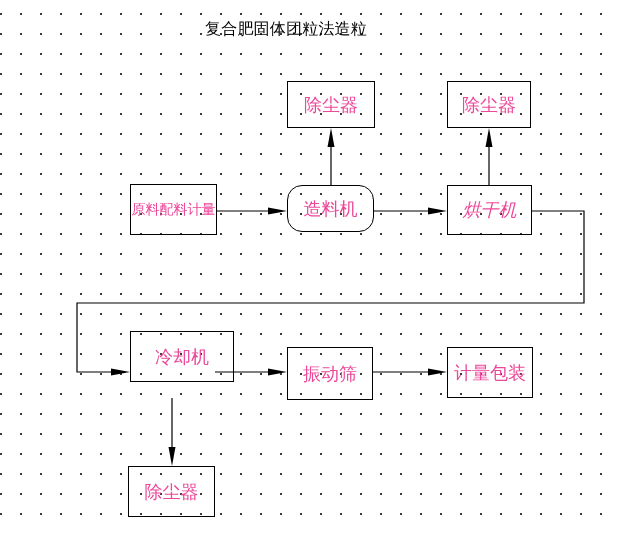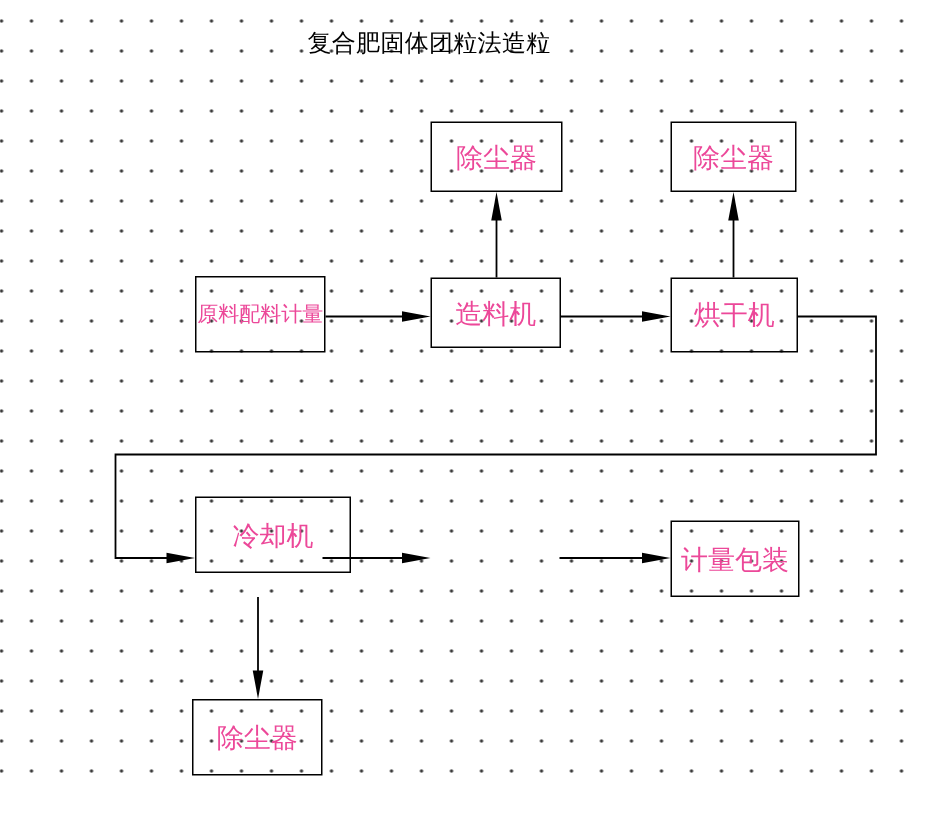--- a/index.html
+++ b/index.html
@@ -52,32 +52,35 @@
   </div>
 
   <div class="node" style="left:447px;top:81px;width:84px;height:47px;">
     <span>除尘器</span>
   </div>
 
   <div class="node small-text" style="left:130px;top:184px;width:87px;height:51px;">
     <span>原料配料计量</span>
   </div>
 
-  <div class="node" style="left:287px;top:185px;width:87px;height:47px;">
+  <div class="node" style="left:287px;top:185px;width:87px;height:47px;border-radius:15px;">
     <span>造料机</span>
   </div>
 
-  <div class="node" style="left:447px;top:185px;width:85px;height:50px;">
+  <div class="node" style="left:447px;top:185px;width:85px;height:50px;font-style:italic;">
     <span>烘干机</span>
   </div>
 
   <div class="node" style="left:130px;top:331px;width:104px;height:51px;">
     <span>冷却机</span>
   </div>
 
+  <div class="node" style="left:287px;top:347px;width:86px;height:53px;">
+    <span>振动筛</span>
+  </div>
 
   <div class="node" style="left:447px;top:347px;width:86px;height:51px;">
     <span>计量包装</span>
   </div>
 
   <div class="node" style="left:128px;top:466px;width:87px;height:51px;">
     <span>除尘器</span>
   </div>
 
   <svg class="wires" viewBox="0 0 623 545">

